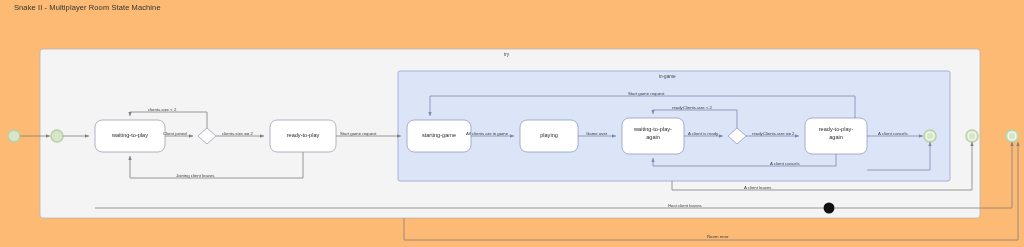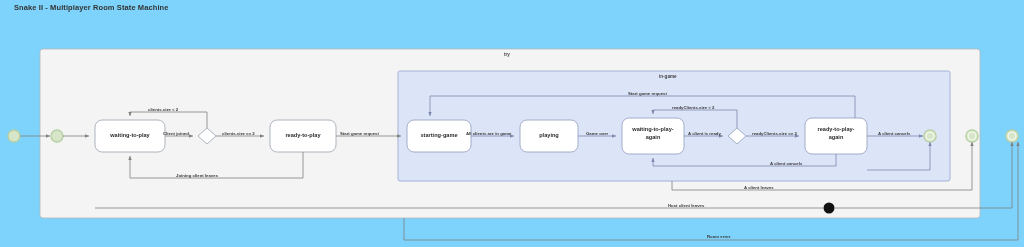--- a/index.html
+++ b/index.html
@@ -6,23 +6,22 @@
   html, body {
     margin: 0;
     padding: 0;
     background: #ffffff;
     font-family: "Liberation Sans", sans-serif;
   }
   #page {
     position: relative;
     width: 1024px;
     height: 247px;
-    background: #7dd3fc;
+    background: #fdba74;
     overflow: hidden;
-    font-weight: bold;
   }
   #title {
     position: absolute;
     left: 14px;
     top: 3px;
     font-size: 7.5px;
     color: #333333;
     letter-spacing: 0.1px;
     white-space: nowrap;
   }

